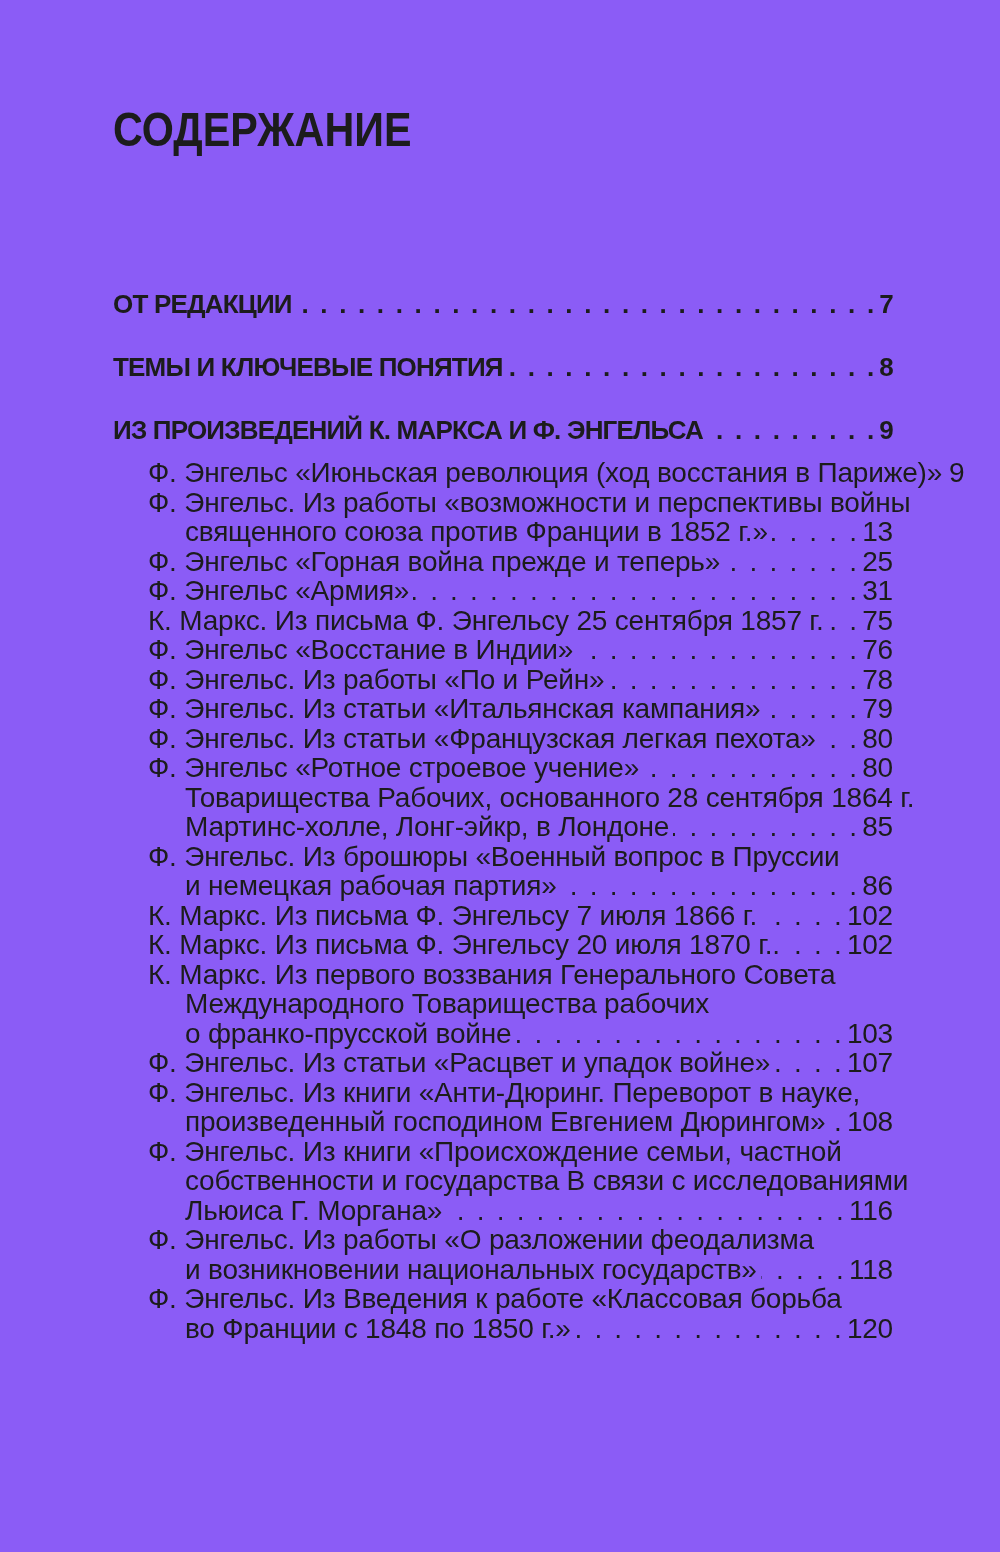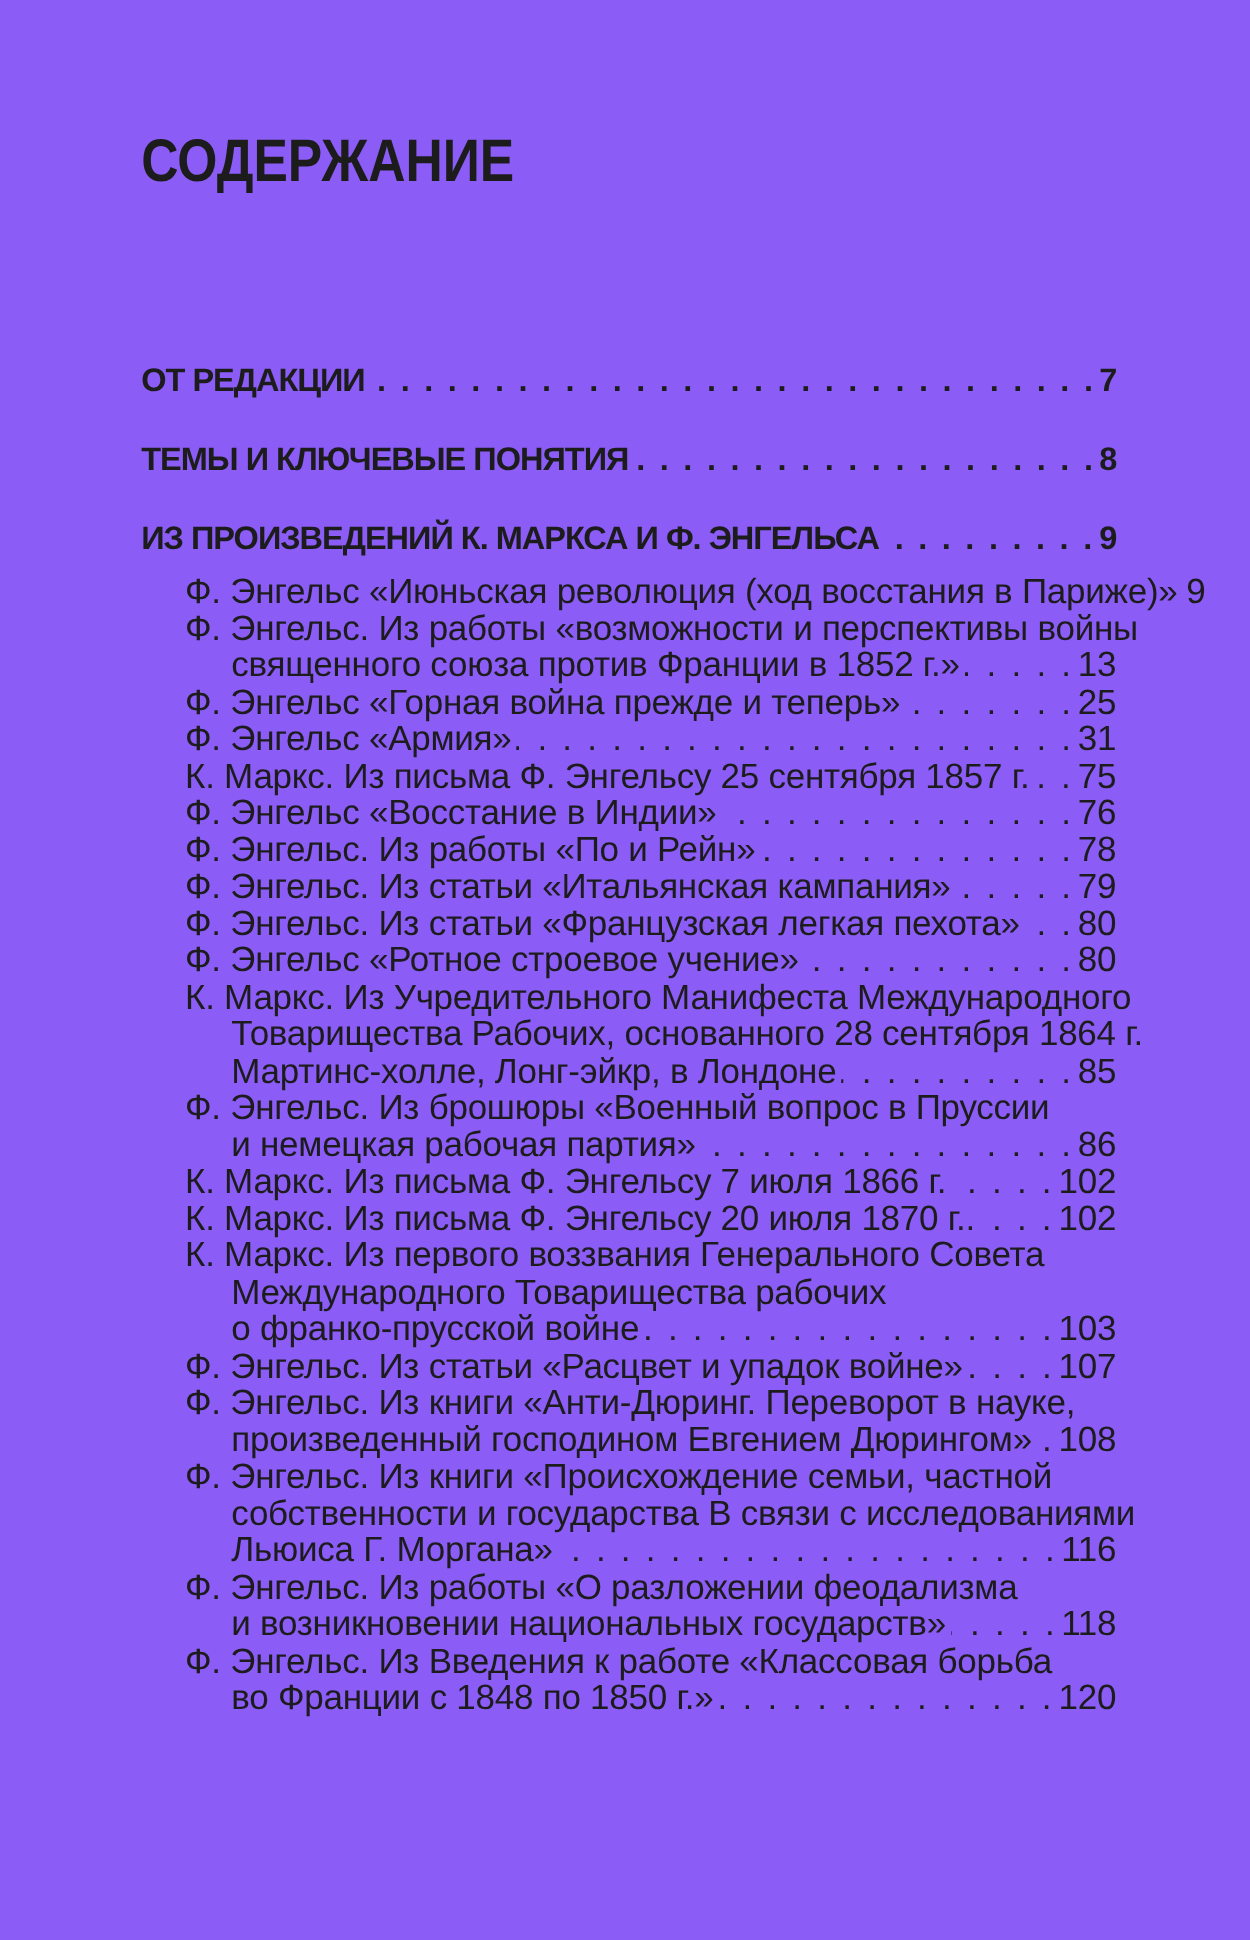--- a/index.html
+++ b/index.html
@@ -167,23 +167,20 @@
           </div>
         </div>
         <div>
           <div class="entry-line">
             <span class="label-text">Ф. Энгельс «Ротное строевое учение»</span>
             <span class="leader">. . . . . . . . . . . . . . . . . . . . . . . . . . . . . . . . . . . . . . . . . . . . . . . . . . . . . . . . . . . . . . . . . . . . . . . . . . . . . . . .</span>
             <span class="pagenum">80</span>
           </div>
         </div>
         <div>
-          <div class="entry-line">
-            <span class="label-text">К. Маркс. Из Учредительного Манифеста Международного</span>
-          </div>
           <div class="entry-line cont">
             <span class="label-text">Товарищества Рабочих, основанного 28 сентября 1864 г.</span>
           </div>
           <div class="entry-line cont">
             <span class="label-text">Мартинс-холле, Лонг-эйкр, в Лондоне</span>
             <span class="leader">. . . . . . . . . . . . . . . . . . . . . . . . . . . . . . . . . . . . . . . . . . . . . . . . . . . . . . . . . . . . . . . . . . . . . . . . . . . . . . . .</span>
             <span class="pagenum">85</span>
           </div>
         </div>
         <div>

